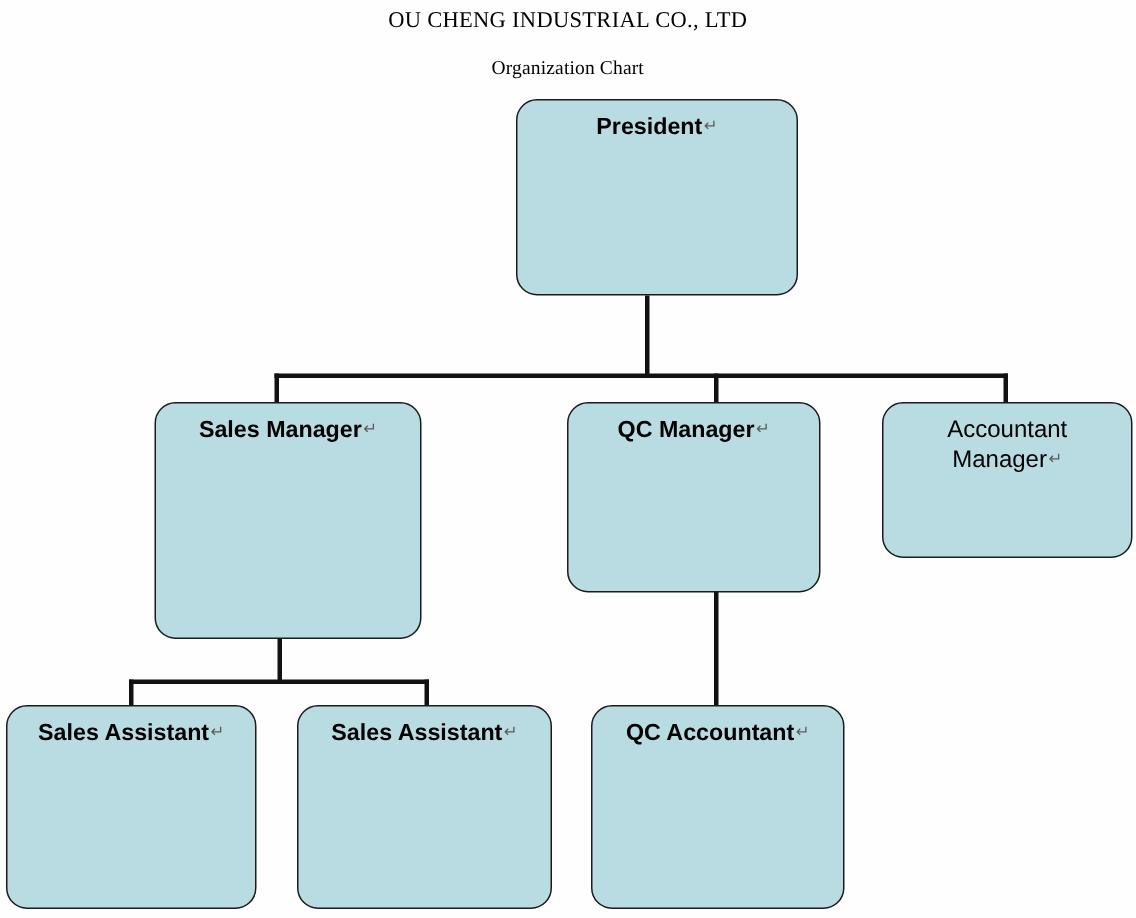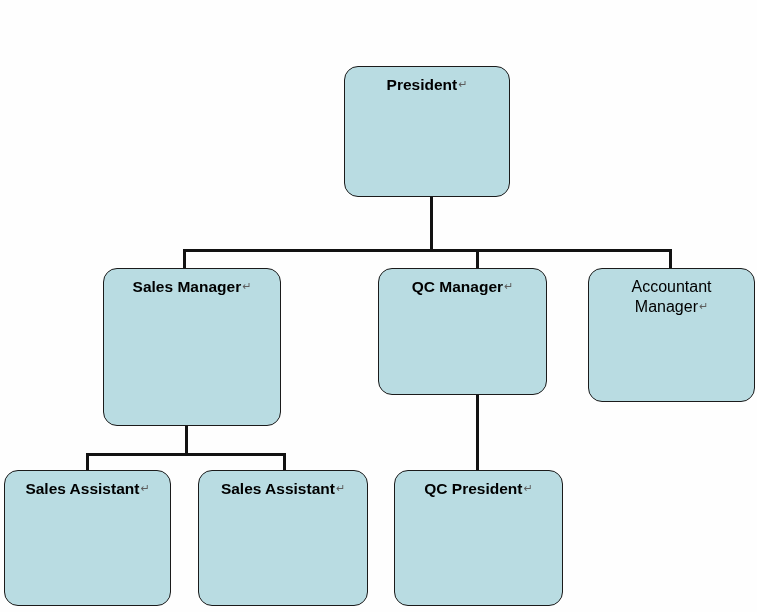--- a/index.html
+++ b/index.html
@@ -78,60 +78,62 @@
     z-index: 1;
   }
   .conn.v { width: 3px; }
   .conn.h { height: 3px; }
 </style>
 </head>
 <body>
 
 <div id="canvas">
 
+  <div class="doc-title main">OU CHENG INDUSTRIAL CO., LTD</div>
 
+  <div class="doc-title sub">Organization Chart</div>
 
   <div class="conn v" style="left:430px; top:197px; height:54px;"></div>
 
   <div class="conn h" style="left:183px; top:249px; width:489px;"></div>
 
   <div class="conn v" style="left:183px; top:249px; height:21px;"></div>
 
   <div class="conn v" style="left:476px; top:249px; height:21px;"></div>
 
   <div class="conn v" style="left:669px; top:249px; height:21px;"></div>
 
   <div class="conn v" style="left:185px; top:397px; height:58px;"></div>
   <div class="conn h" style="left:86px; top:453px; width:200px;"></div>
   <div class="conn v" style="left:86px; top:453px; height:19px;"></div>
   <div class="conn v" style="left:283px; top:453px; height:19px;"></div>
 
   <div class="conn v" style="left:476px; top:394px; height:78px;"></div>
 
-  <div class="node" style="left:344px; top:66px; width:166px; height:131px;">
+  <div class="node" style="left:344px; top:66px; width:188px; height:131px;">
     <span class="label-wrap"><span>President</span><span class="pilcrow">↵</span></span>
   </div>
 
   <div class="node" style="left:103px; top:268px; width:178px; height:158px;">
     <span class="label-wrap"><span>Sales Manager</span><span class="pilcrow">↵</span></span>
   </div>
 
   <div class="node" style="left:378px; top:268px; width:169px; height:127px;">
     <span class="label-wrap"><span>QC Manager</span><span class="pilcrow">↵</span></span>
   </div>
 
-  <div class="node regular" style="left:588px; top:268px; width:167px; height:134px;">
+  <div class="node regular" style="left:588px; top:268px; width:167px; height:104px;">
     <span class="label-wrap"><span>Accountant Manager</span><span class="pilcrow">↵</span></span>
   </div>
 
   <div class="node" style="left:4px; top:470px; width:167px; height:136px;">
     <span class="label-wrap"><span>Sales Assistant</span><span class="pilcrow">↵</span></span>
   </div>
 
   <div class="node" style="left:198px; top:470px; width:170px; height:136px;">
     <span class="label-wrap"><span>Sales Assistant</span><span class="pilcrow">↵</span></span>
   </div>
 
   <div class="node" style="left:394px; top:470px; width:169px; height:136px;">
-    <span class="label-wrap"><span>QC President</span><span class="pilcrow">↵</span></span>
+    <span class="label-wrap"><span>QC Accountant</span><span class="pilcrow">↵</span></span>
   </div>
 
 </div>
 
 </body></html>

